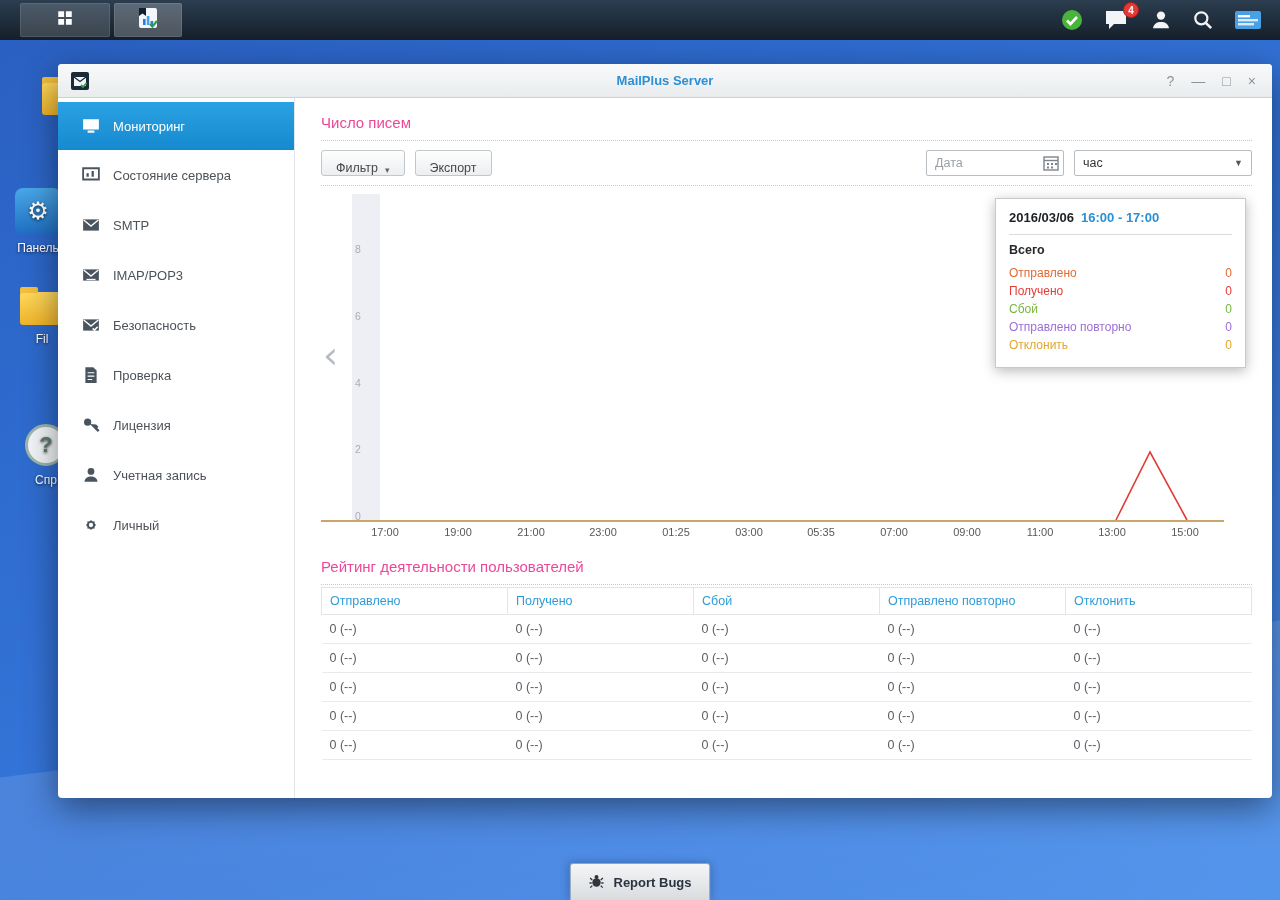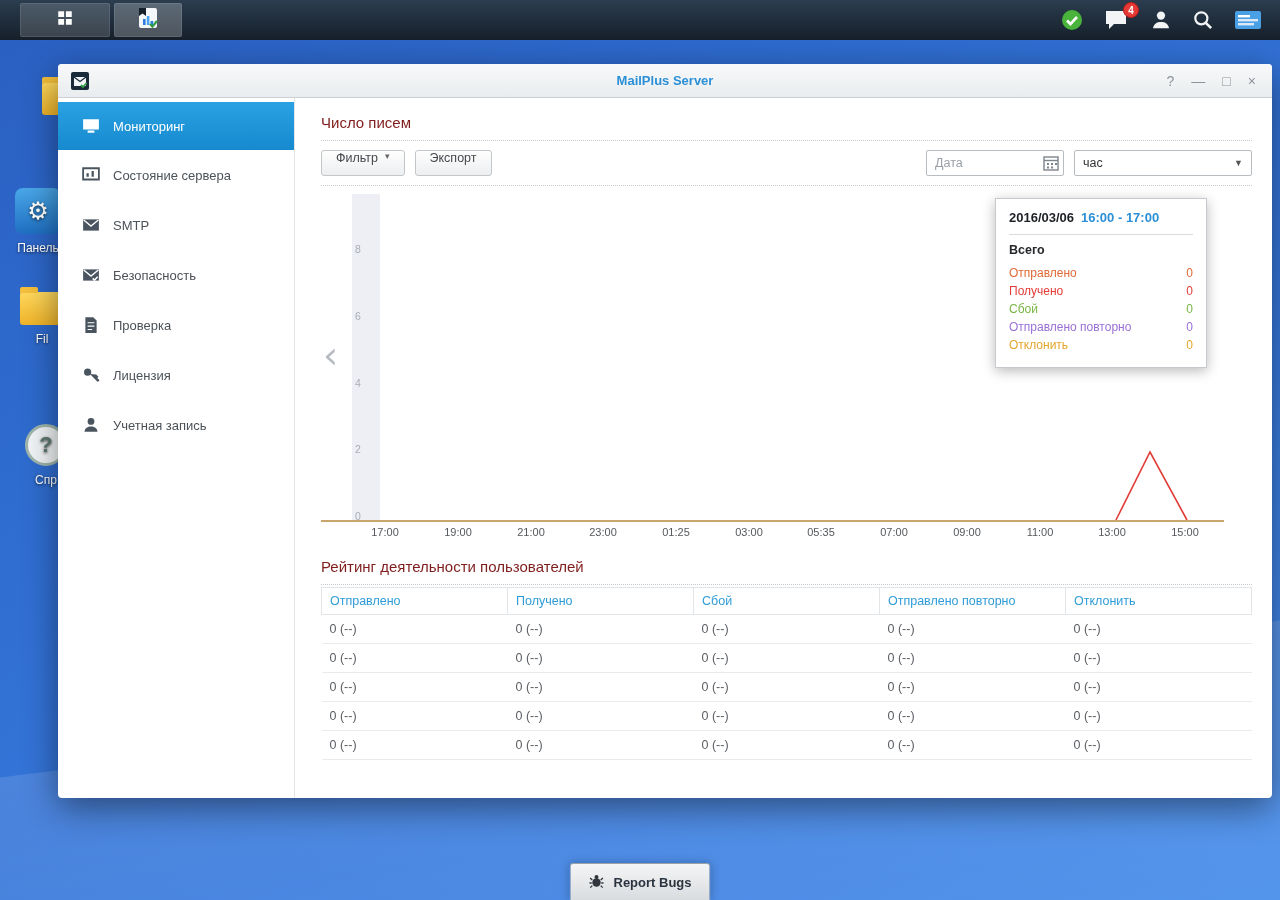--- a/index.html
+++ b/index.html
@@ -57,27 +57,27 @@
 
   .window-body { flex:1; display:flex; min-height:0; }
   .sidebar { width:237px; flex:none; border-right:1px solid #e3e6e9; padding-top:4px; }
   .side-item { height:50px; display:flex; align-items:center; padding-left:24px; gap:13px;
     font-size:13px; color:#4c5258; cursor:pointer; }
   .side-item svg { width:18px; height:18px; color:#49545f; flex:none; }
   .side-item.active { background:linear-gradient(#2aa2e2,#1689cf); color:#fff; height:48px; }
   .side-item.active svg { color:#fff; }
 
   .content { flex:1; min-width:0; padding:12px 20px 0 26px; position:relative; }
-  .section-title { color:#7f1d1d; font-size:15px; font-weight:normal; margin:4px 0 9px; }
+  .section-title { color:#ec4899; font-size:15px; font-weight:normal; margin:4px 0 9px; }
   .dotted { border:none; border-top:1px dotted #c4c9ce; }
 
   .toolbar { display:flex; align-items:center; height:44px; gap:10px; }
   .btn { background:linear-gradient(#fefefe,#eceef0); border:1px solid #c2c7cc; border-radius:3px;
     height:26px; padding:0 14px; font-size:12.5px; color:#45494d;
-    display:inline-flex; align-items:flex-start; gap:7px; cursor:pointer; }
+    display:inline-flex; align-items:flex-end; gap:7px; cursor:pointer; }
   .caret { font-size:9px; color:#666; }
   .date-wrap { margin-left:auto; position:relative; width:178px; flex:none;padding-left:40px; }
   .date-input { width:100%; height:26px; border:1px solid #b8bdc2; border-radius:2px;
     padding:0 28px 0 8px; font-size:12.5px; color:#333; font-family:inherit; }
   .date-input::placeholder { color:#9aa0a6; }
   .cal-icon { position:absolute; right:5px; top:5px; cursor:pointer; display:flex; }
   .select { width:178px; height:26px; flex:none; border:1px solid #b8bdc2; border-radius:2px;
     background:#fff; display:flex; align-items:center; justify-content:space-between;
     padding:0 8px; font-size:12.5px; color:#333; cursor:pointer; }
   .select-arrow { font-size:9px; color:#555; }
@@ -89,21 +89,21 @@
   .ylabel { position:absolute; left:27px; width:20px; text-align:center;
     font-size:10.5px; color:#a9aeb4; }
   .prev-arrow { position:absolute; left:2px; top:146px; font-size:38px; color:#b7bcc2;
     line-height:1; cursor:pointer; font-family:"DejaVu Sans",sans-serif; }
   .spike-svg { position:absolute; left:0; top:0; }
   .xlabels { position:relative; height:22px; }
   .xlabels span { position:absolute; top:4px; transform:translateX(-50%);
     font-size:11px; color:#55585c; white-space:nowrap; }
 
   
-  .tooltip { position:absolute; left:674px; top:8px; width:212px; background:#fff;
+  .tooltip { position:absolute; left:674px; top:8px; width:251px; background:#fff;
     border:1px solid #c6cace; box-shadow:0 3px 12px rgba(0,0,0,0.28);
     padding:11px 13px 13px; z-index:6; }
   .tt-head { font-size:13px; font-weight:bold; color:#1d2024; }
   .tt-time { color:#2b90d6; margin-left:7px; }
   .tt-sep { border:none; border-top:1px solid #d9dcdf; margin:9px 0 8px; }
   .tt-total { font-weight:bold; font-size:12.5px; color:#26292c; margin-bottom:7px; }
   .tt-row { display:flex; justify-content:space-between; font-size:12px; line-height:18px; }
   .c0 { color:#e06a35; } .c1 { color:#e23c36; } .c2 { color:#79b544; }
   .c3 { color:#9a6fd6; } .c4 { color:#e3a62c; }
 
@@ -240,20 +240,28 @@
         <svg viewBox="0 0 16 16" fill="currentColor">
             <path d="M1 3h14v10H1z"></path>
             <path d="M1.5 3.5l6.5 5.5 6.5-5.5" stroke="#fff" stroke-width="1.2" fill="none"></path>
           </svg>
         <span>SMTP</span>
       </div>
       <div class="side-item">
         <svg viewBox="0 0 16 16" fill="currentColor">
             <path d="M1 3h14v10H1z"></path>
             <path d="M1.5 3.5l6.5 5.5 6.5-5.5" stroke="#fff" stroke-width="1.2" fill="none"></path>
+            <path d="M4 12h8" stroke="#fff" stroke-width="1.2"></path>
+          </svg>
+        <span>IMAP/POP3</span>
+      </div>
+      <div class="side-item">
+        <svg viewBox="0 0 16 16" fill="currentColor">
+            <path d="M1 3h14v10H1z"></path>
+            <path d="M1.5 3.5l6.5 5.5 6.5-5.5" stroke="#fff" stroke-width="1.2" fill="none"></path>
             <path d="M9.5 11l1.6 1.6 2.8-3" stroke="#fff" stroke-width="1.4" fill="none"></path>
           </svg>
         <span>Безопасность</span>
       </div>
       <div class="side-item">
         <svg viewBox="0 0 16 16" fill="currentColor">
             <path d="M3 1h7l3 3v11H3z"></path>
             <path d="M5 6h6M5 9h6M5 12h4" stroke="#fff" stroke-width="1.1" fill="none"></path>
           </svg>
         <span>Проверка</span>
@@ -264,20 +272,28 @@
             <path d="M7 7.2l7 7 1.6-1.6-2-2 1-1-2-2z"></path>
           </svg>
         <span>Лицензия</span>
       </div>
       <div class="side-item">
         <svg viewBox="0 0 16 16" fill="currentColor">
             <circle cx="8" cy="4.8" r="3"></circle>
             <path d="M2.2 14c.4-3.2 2.8-4.6 5.8-4.6s5.4 1.4 5.8 4.6z"></path>
           </svg>
         <span>Учетная запись</span>
+      </div>
+      <div class="side-item">
+        <svg viewBox="0 0 16 16" fill="currentColor">
+            <rect x="4.8" y="4.8" width="6.4" height="6.4"></rect>
+            <rect x="4.8" y="4.8" width="6.4" height="6.4" transform="rotate(45 8 8)"></rect>
+            <circle cx="8" cy="8" r="1.9" fill="#fff"></circle>
+          </svg>
+        <span>Личный</span>
       </div>
     </div>
 
     <div class="content">
       <h2 class="section-title">Число писем</h2>
       <hr class="dotted">
 
       <div class="toolbar">
         <div class="btn">
           <span>Фильтр</span>

